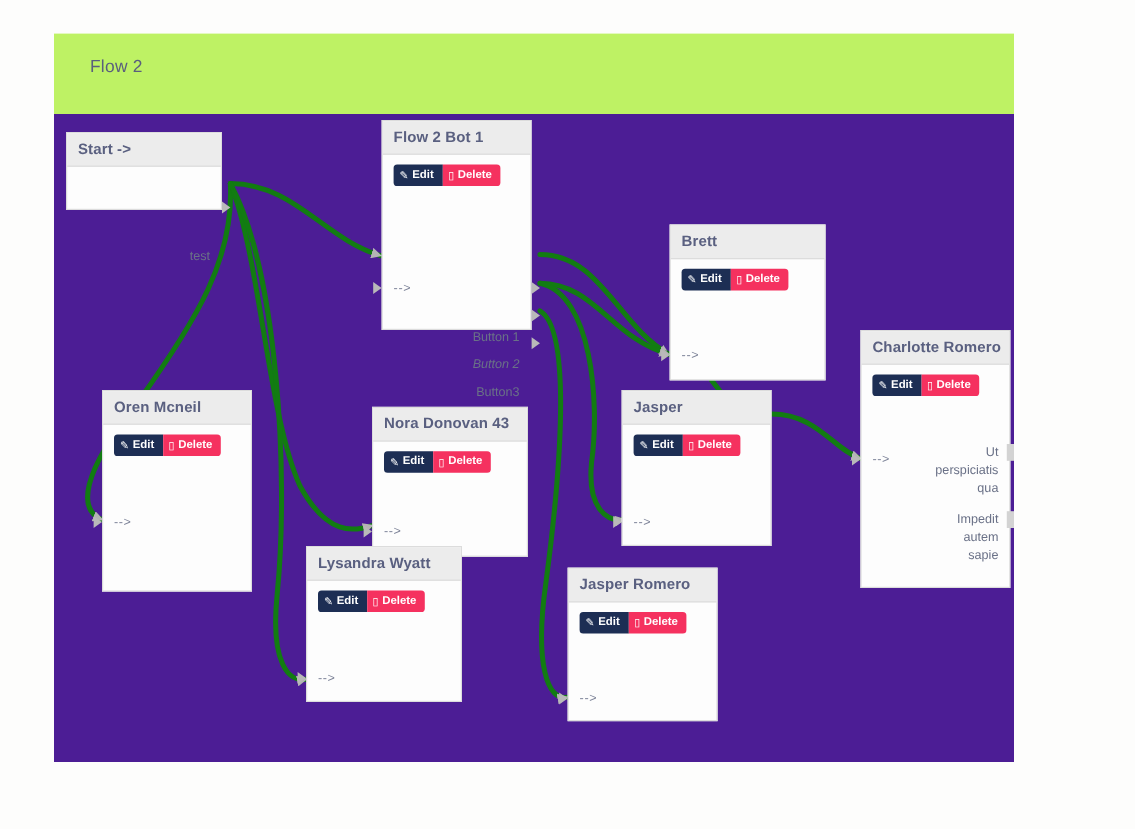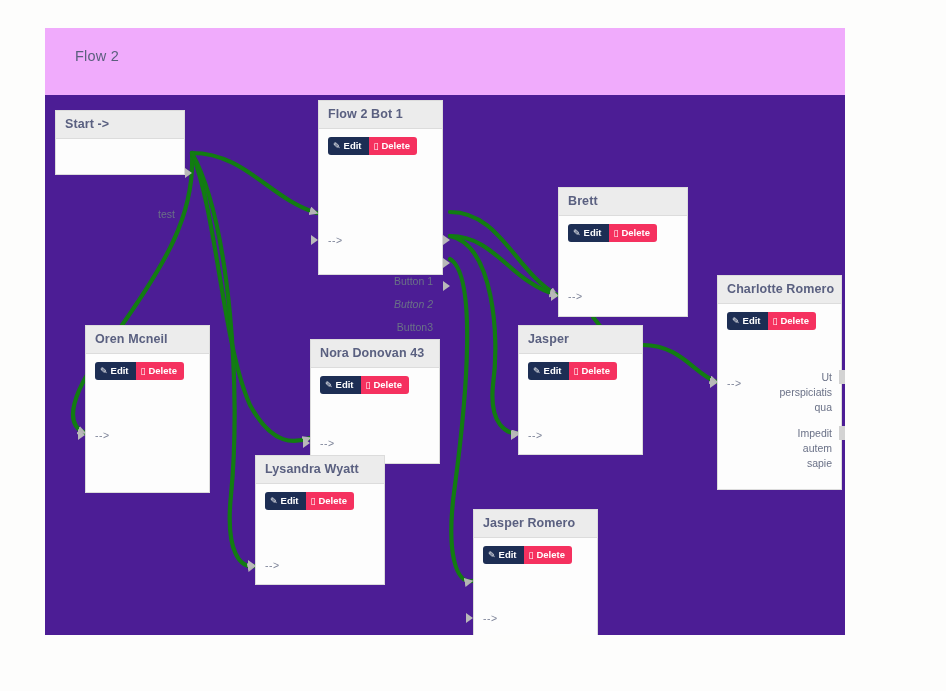--- a/index.html
+++ b/index.html
@@ -9,21 +9,21 @@
     background:#fdfdfc;
     font-family:"Liberation Sans","DejaVu Sans",sans-serif;
     overflow:hidden;
     position:relative;
   }
   #root{position:absolute;left:0;top:0;width:946px;height:691px;}
 
   
   .header-card{
     position:absolute;left:45px;top:28px;width:800px;height:67px;
-    background:#f0abfc;
+    background:#bef264;
     box-sizing:border-box;
   }
   .header-title{
     position:absolute;left:30px;top:20px;
     font-size:14.5px;color:#5a5f7d;letter-spacing:.2px;
     font-family:"Liberation Sans","DejaVu Sans",sans-serif;
   }
 
   
   .canvas{
@@ -221,21 +221,21 @@
           <div class="btn btn-del">
             <span class="gl">▯</span>
             <span>Delete</span>
           </div>
         </div>
         <div class="port-in" style="top:75px;">--&gt;</div>
         <div class="handle-arrow left" style="top:76px;"></div>
       </div>
     </div>
 
-    <div class="node" style="left:428px;top:378px;width:125px;height:128px;margin-top:36px;">
+    <div class="node" style="left:428px;top:378px;width:125px;height:128px;">
       <div class="node-head">Jasper Romero</div>
       <div class="node-body">
         <div class="btn-row">
           <div class="btn btn-edit">
             <span class="gl">✎</span>
             <span>Edit</span>
           </div>
           <div class="btn btn-del">
             <span class="gl">▯</span>
             <span>Delete</span>

